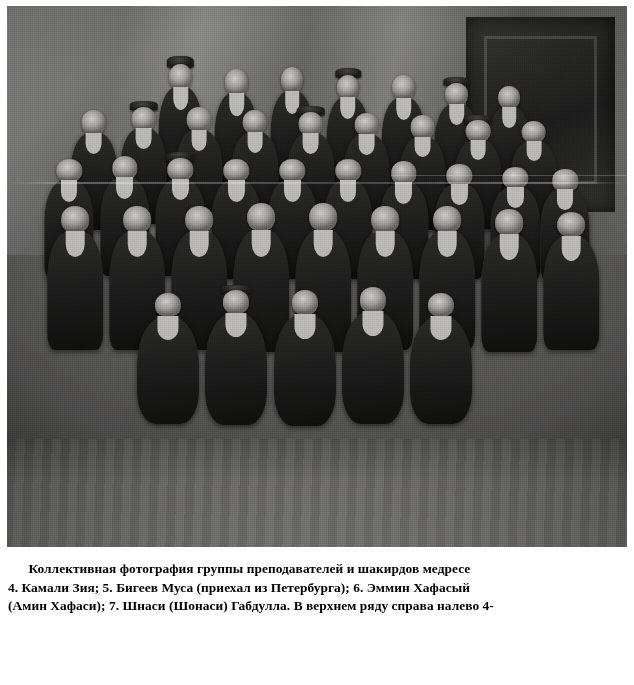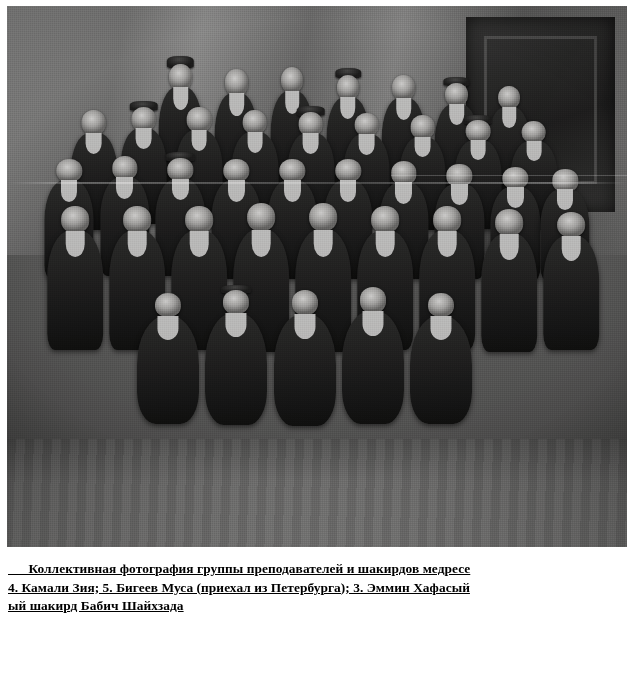--- a/index.html
+++ b/index.html
@@ -175,21 +175,20 @@
     font-size: 13.4px;
     line-height: 18.6px;
     color: #000000;
     text-align: justify;
     text-justify: inter-word;
     letter-spacing: 0.05px;
   }
   .cap-lines span.l {
     display: block;
     white-space: pre;
-    text-decoration: underline;
   }
 </style>
 </head>
 <body>
 
 <div class="page">
 
   <div class="photo-wrap">
     <div class="photo" role="img">
       <div class="tone"></div>
@@ -453,18 +452,18 @@
       <div class="seam"></div>
       <div class="seam2"></div>
       <div class="grain"></div>
       <div class="vignette"></div>
     </div>
   </div>
 
   <div class="caption">
     <div class="cap-lines">
       <span class="l">      Коллективная фотография группы преподавателей и шакирдов медресе</span>
-      <span class="l">4. Камали Зия; 5. Бигеев Муса (приехал из Петербурга); 3. Эммин Хафасый</span>
-      <span class="l">ый шакирд Бабич Шайхзада</span>
+      <span class="l">4. Камали Зия; 5. Бигеев Муса (приехал из Петербурга); 6. Эммин Хафасый</span>
+      <span class="l">(Амин Хафаси); 7. Шнаси (Шонаси) Габдулла. В верхнем ряду справа налево 4-</span>
     </div>
   </div>
 
 </div>
 
 </body></html>

